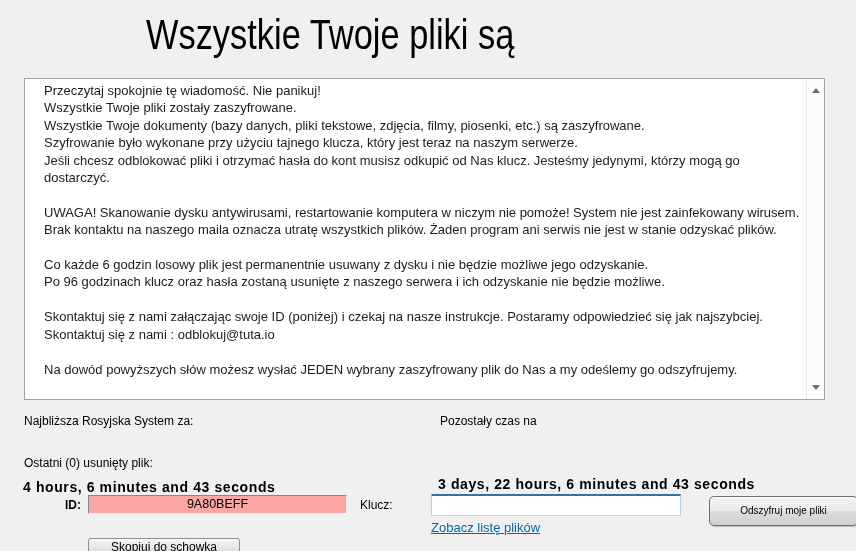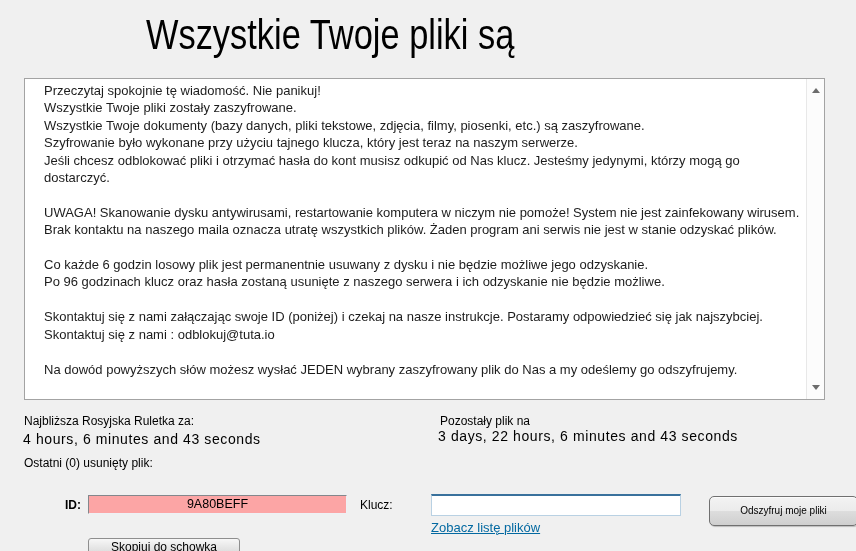--- a/index.html
+++ b/index.html
@@ -55,21 +55,21 @@
     width: 0; height: 0;
     transform: translateX(-50%);
     border-left: 4px solid transparent;
     border-right: 4px solid transparent;
   }
   .scroll-arrow.up   { top: 9px;    border-bottom: 5px solid #6c6c6c; }
   .scroll-arrow.down { bottom: 9px; border-top:   5px solid #6c6c6c; }
 
   
   .small-label { font-size: 12px; color: #000; white-space: nowrap; }
-  .time-value  { font-size: 14px; font-weight: normal; letter-spacing: 0.6px; white-space: nowrap; }
+  .time-value  { font-size: 14px; font-weight: bold; letter-spacing: 0.6px; white-space: nowrap; margin-top: 48px; }
 
   #roulette-label  { left: 24px;  top: 414px; }
   #roulette-value  { left: 23px;  top: 431px; }
   #deleted-label   { left: 24px;  top: 456px; text-align: right; }
   #remaining-label { left: 440px; top: 414px; }
   #remaining-value { left: 438px; top: 428px; }
 
   
   #id-label { left: 24px; top: 498px; font-weight: bold; padding-left: 41px; }
   #id-box {
@@ -153,24 +153,24 @@
 Skontaktuj się z nami załączając swoje ID (poniżej) i czekaj na nasze instrukcje. Postaramy odpowiedzieć się jak najszybciej.
 Skontaktuj się z nami : odblokuj@tuta.io
 
 Na dowód powyższych słów możesz wysłać JEDEN wybrany zaszyfrowany plik do Nas a my odeślemy go odszyfrujemy.</div>
   <div id="msg-scrollbar">
     <div class="scroll-arrow up"></div>
     <div class="scroll-arrow down"></div>
   </div>
 </div>
 
-<div class="abs small-label" id="roulette-label">Najbliższa Rosyjska Ruletka za:</div>
+<div class="abs small-label" id="roulette-label">Najbliższa Rosyjska System za:</div>
 <div class="abs time-value" id="roulette-value">4 hours, 6 minutes and 43 seconds</div>
 <div class="abs small-label" id="deleted-label">Ostatni (0) usunięty plik:</div>
-<div class="abs small-label" id="remaining-label">Pozostały plik na</div>
+<div class="abs small-label" id="remaining-label">Pozostały czas na</div>
 <div class="abs time-value" id="remaining-value">3 days, 22 hours, 6 minutes and 43 seconds</div>
 
 <div class="abs small-label" id="id-label">ID:</div>
 <div class="abs" id="id-box">9A80BEFF</div>
 <div class="abs" id="copy-button">Skopiuj do schowka</div>
 
 <div class="abs small-label" id="key-label">Klucz:</div>
 <input class="abs" id="key-input" type="text" value="" style="">
 <div class="abs" id="file-list-link">Zobacz listę plików</div>
 <div class="abs" id="decrypt-button">Odszyfruj moje pliki</div>

